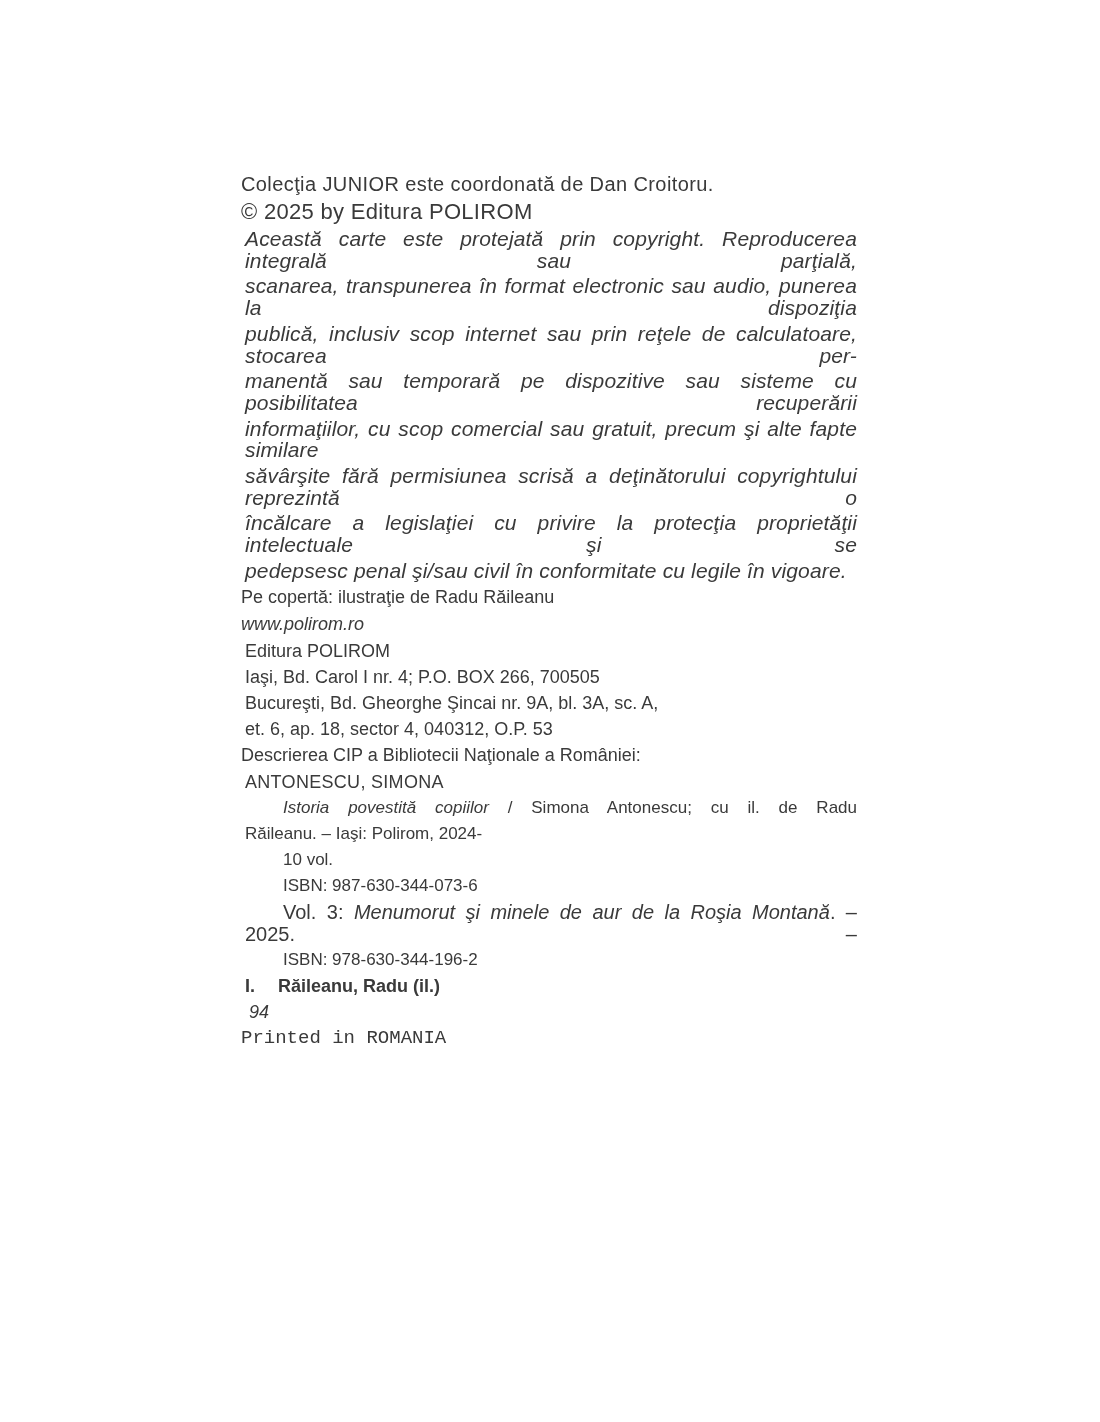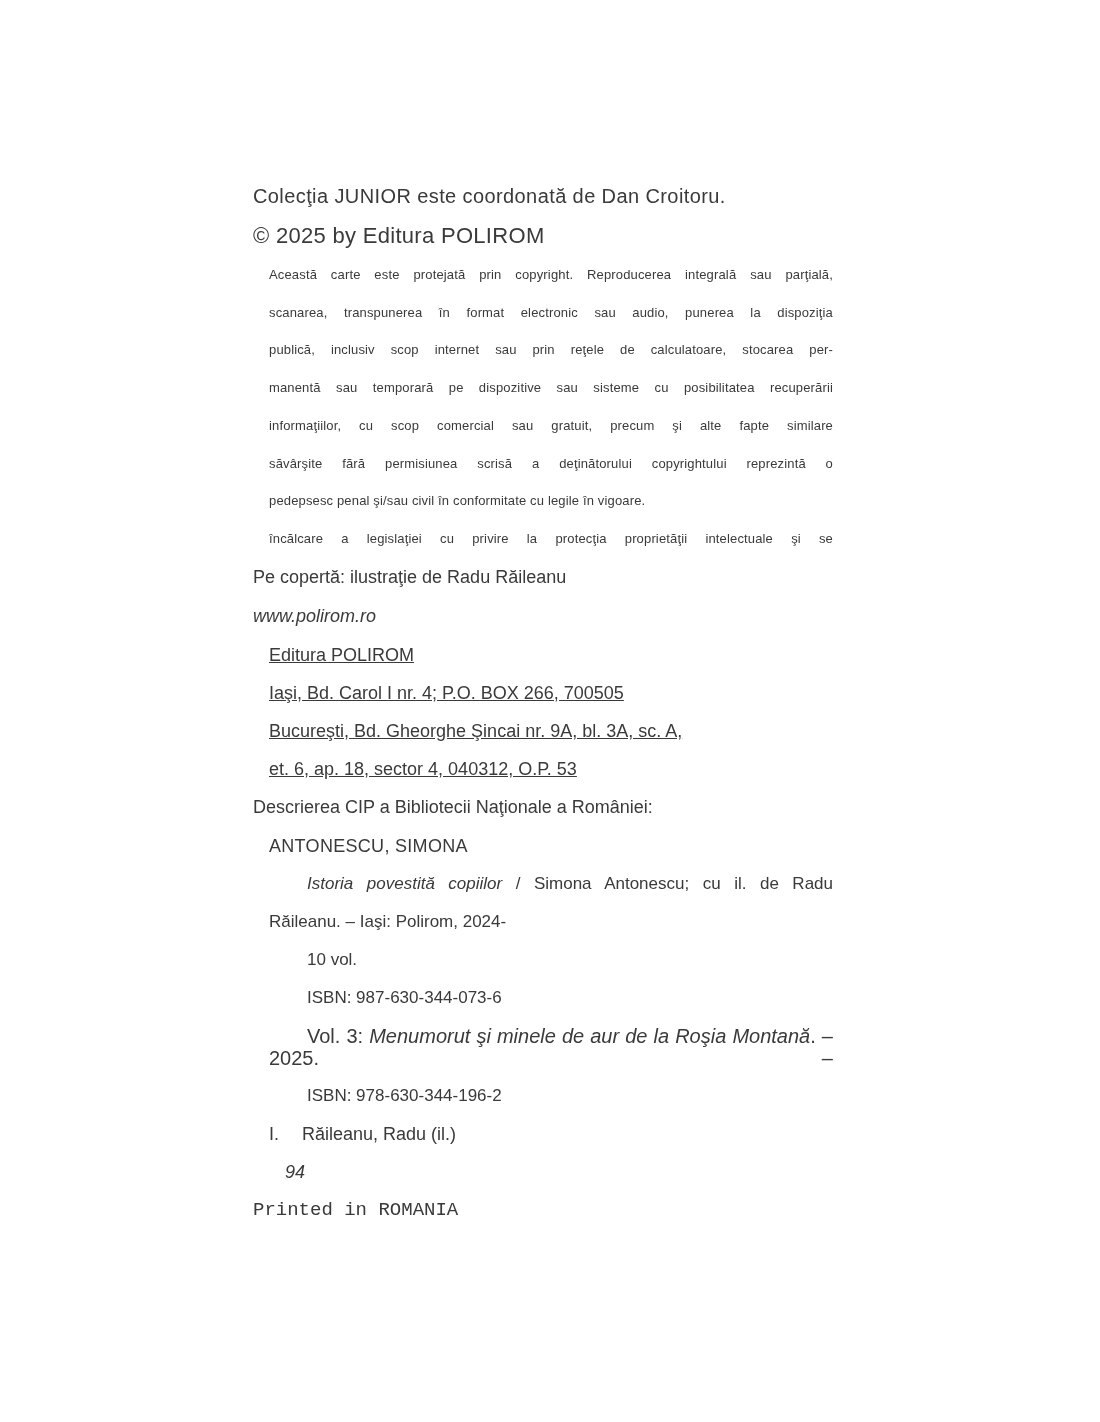--- a/index.html
+++ b/index.html
@@ -14,40 +14,41 @@
     font-family: "Liberation Sans", "DejaVu Sans", sans-serif;
     color: #3a3a3a;
     -webkit-font-smoothing: antialiased;
   }
   .page {
     box-sizing: content-box;
     width: 628px;
     padding: 168px 235px 0 237px;
   }
   .page p, .page div {
-    margin: 16px;
+    margin: 4px;
     padding: 0;
   }
   .collection-note {
     font-size: 20px;
     line-height: 24px;
     letter-spacing: 0.4px;
     white-space: nowrap;
   }
   .copyright-line {
     margin-top: 228px;
     font-size: 22px;
     line-height: 24px;
     letter-spacing: 0.3px;
   }
   .legal {
     margin-top: 22px;
-    font-size: 13px;
+    font-size: 21px;
     line-height: 21.7px;
     letter-spacing: 0.15px;
+    font-style: italic;
   }
   .jline {
     text-align: justify;
     text-align-last: justify;
   }
   .jline.last {
     text-align: left;
     text-align-last: left;
   }
   .cover-credit {
@@ -58,21 +59,20 @@
   .website {
     margin-top: 18px;
     font-size: 18px;
     line-height: 23px;
     font-style: italic;
   }
   .address-block {
     margin-top: 22px;
     font-size: 18px;
     line-height: 22px;
-    text-decoration: underline;
   }
   .cip-heading {
     margin-top: 24px;
     font-size: 18px;
     line-height: 23px;
   }
   .cip-author {
     margin-top: 19px;
     font-size: 18px;
     line-height: 22px;
@@ -106,20 +106,21 @@
     font-size: 20px;
     line-height: 22px;
     text-indent: 38px;
     text-align: justify;
     text-align-last: justify;
   }
   .cip-index {
     margin-top: 21px;
     font-size: 18px;
     line-height: 22px;
+    font-weight: bold;
   }
   .index-label {
     display: inline-block;
     width: 33px;
   }
   .udc-block {
     margin-top: 22px;
     font-size: 18px;
     line-height: 22px;
     font-style: italic;
@@ -143,22 +144,22 @@
 
   <p class="copyright-line">© 2025 by Editura POLIROM</p>
 
   <div class="legal">
     <div class="jline">Această carte este protejată prin copyright. Reproducerea integrală sau parţială,</div>
     <div class="jline">scanarea, transpunerea în format electronic sau audio, punerea la dispoziţia</div>
     <div class="jline">publică, inclusiv scop internet sau prin reţele de calculatoare, stocarea per-</div>
     <div class="jline">manentă sau temporară pe dispozitive sau sisteme cu posibilitatea recuperării</div>
     <div class="jline">informaţiilor, cu scop comercial sau gratuit, precum şi alte fapte similare</div>
     <div class="jline">săvârşite fără permisiunea scrisă a deţinătorului copyrightului reprezintă o</div>
+    <div class="jline">încălcare a legislaţiei cu privire la protecţia proprietăţii intelectuale şi se</div>
     <div class="jline last">pedepsesc penal şi/sau civil în conformitate cu legile în vigoare.</div>
-    <div class="jline">încălcare a legislaţiei cu privire la protecţia proprietăţii intelectuale şi se</div>
   </div>
 
   <p class="cover-credit">Pe copertă: ilustraţie de Radu Răileanu</p>
 
   <p class="website">www.polirom.ro</p>
 
   <div class="address-block">
     <div>Editura POLIROM</div>
     <div>Iaşi, Bd. Carol I nr. 4; P.O. BOX 266, 700505</div>
     <div>Bucureşti, Bd. Gheorghe Şincai nr. 9A, bl. 3A, sc. A,</div>

